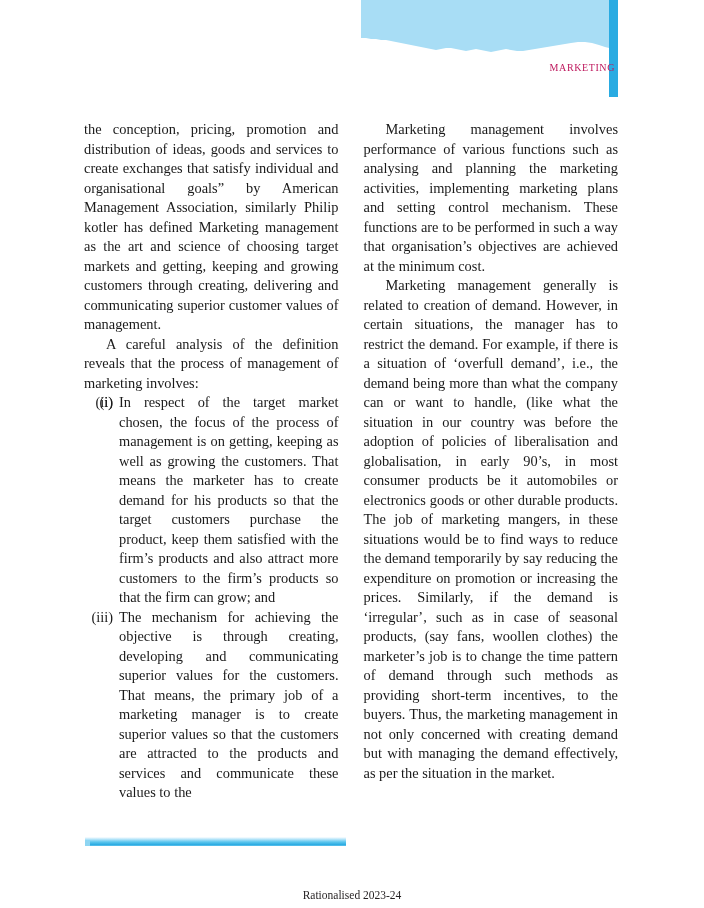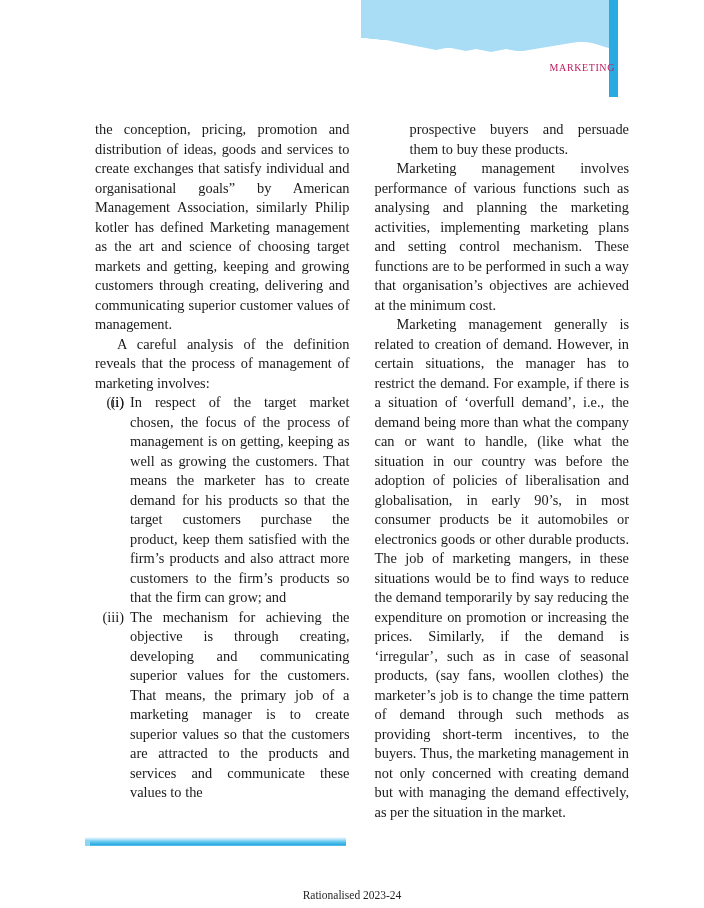--- a/index.html
+++ b/index.html
@@ -56,21 +56,21 @@
     font-family: "Liberation Serif", "DejaVu Serif", serif;
     font-size: 16px;
     color: #231f20;
     line-height: 20px;
     margin-top: 3px;
   }
 
   
   #columns {
     position: absolute;
-    left: 95px;
+    left: 84px;
     top: 120px;
     width: 534px;
     display: flex;
     gap: 25px;
   }
   .column {
     width: 260px;
   }
 
   p.para {
@@ -180,21 +180,20 @@
         <span class="body">In respect of the target market chosen, the focus of the process of management is on getting, keeping as well as growing the customers. That means the marketer has to create demand for his products so that the target customers purchase the product, keep them satisfied with the firm’s products and also attract more customers to the firm’s products so that the firm can grow; and</span>
       </li>
       <li>
         <span class="marker">(iii)</span>
         <span class="body">The mechanism for achieving the objective is through creating, developing and communicating superior values for the customers. That means, the primary job of a marketing manager is to create superior values so that the customers are attracted to the products and services and communicate these values to the</span>
       </li>
     </ol>
   </div>
 
   <div class="column">
-    <p class="para hang-cont">prospective buyers and persuade them to buy these products.</p>
 
     <p class="para indent">Marketing management involves performance of various functions such as analysing and planning the marketing activities, implementing marketing plans and setting control mechanism. These functions are to be performed in such a way that organisation’s objectives are achieved at the minimum cost.</p>
 
     <p class="para indent">Marketing management generally is related to creation of demand. However, in certain situations, the manager has to restrict the demand. For example, if there is a situation of ‘overfull demand’, i.e., the demand being more than what the company can or want to handle, (like what the situation in our country was before the adoption of policies of liberalisation and globalisation, in early 90’s, in most consumer products be it automobiles or electronics goods or other durable products. The job of marketing mangers, in these situations would be to find ways to reduce the demand temporarily by say reducing the expenditure on promotion or increasing the prices. Similarly, if the demand is ‘irregular’, such as in case of seasonal products, (say fans, woollen clothes) the marketer’s job is to change the time pattern of demand through such methods as providing short-term incentives, to the buyers. Thus, the marketing management in not only concerned with creating demand but with managing the demand effectively, as per the situation in the market.</p>
   </div>
 
 </div>
 
 <div id="bottom-bar"></div>
 <div id="bottom-bar-cap"></div>

